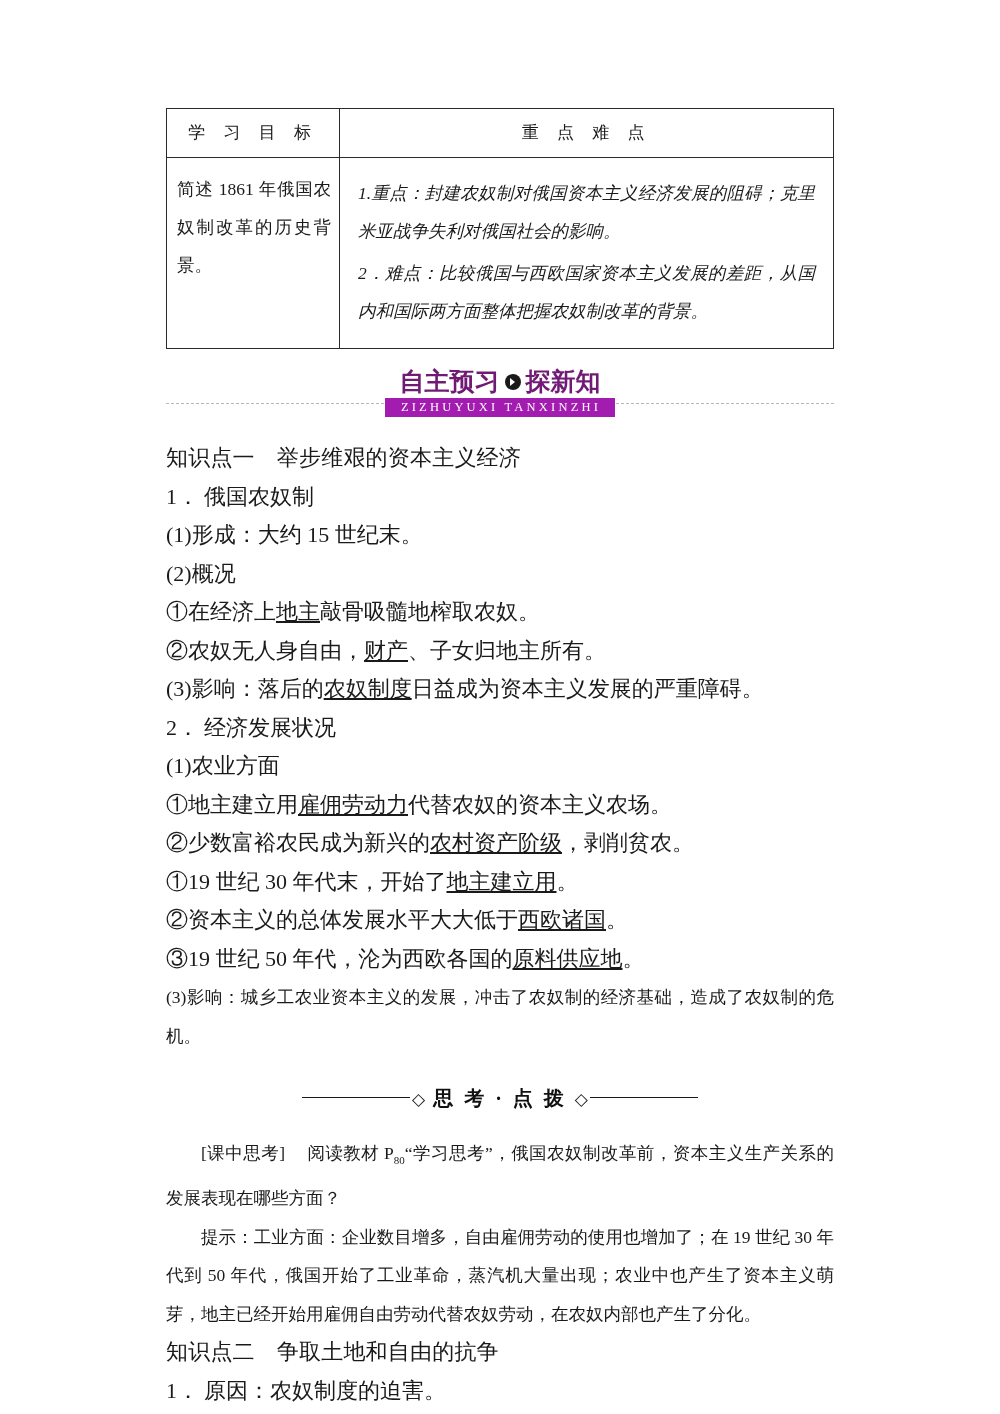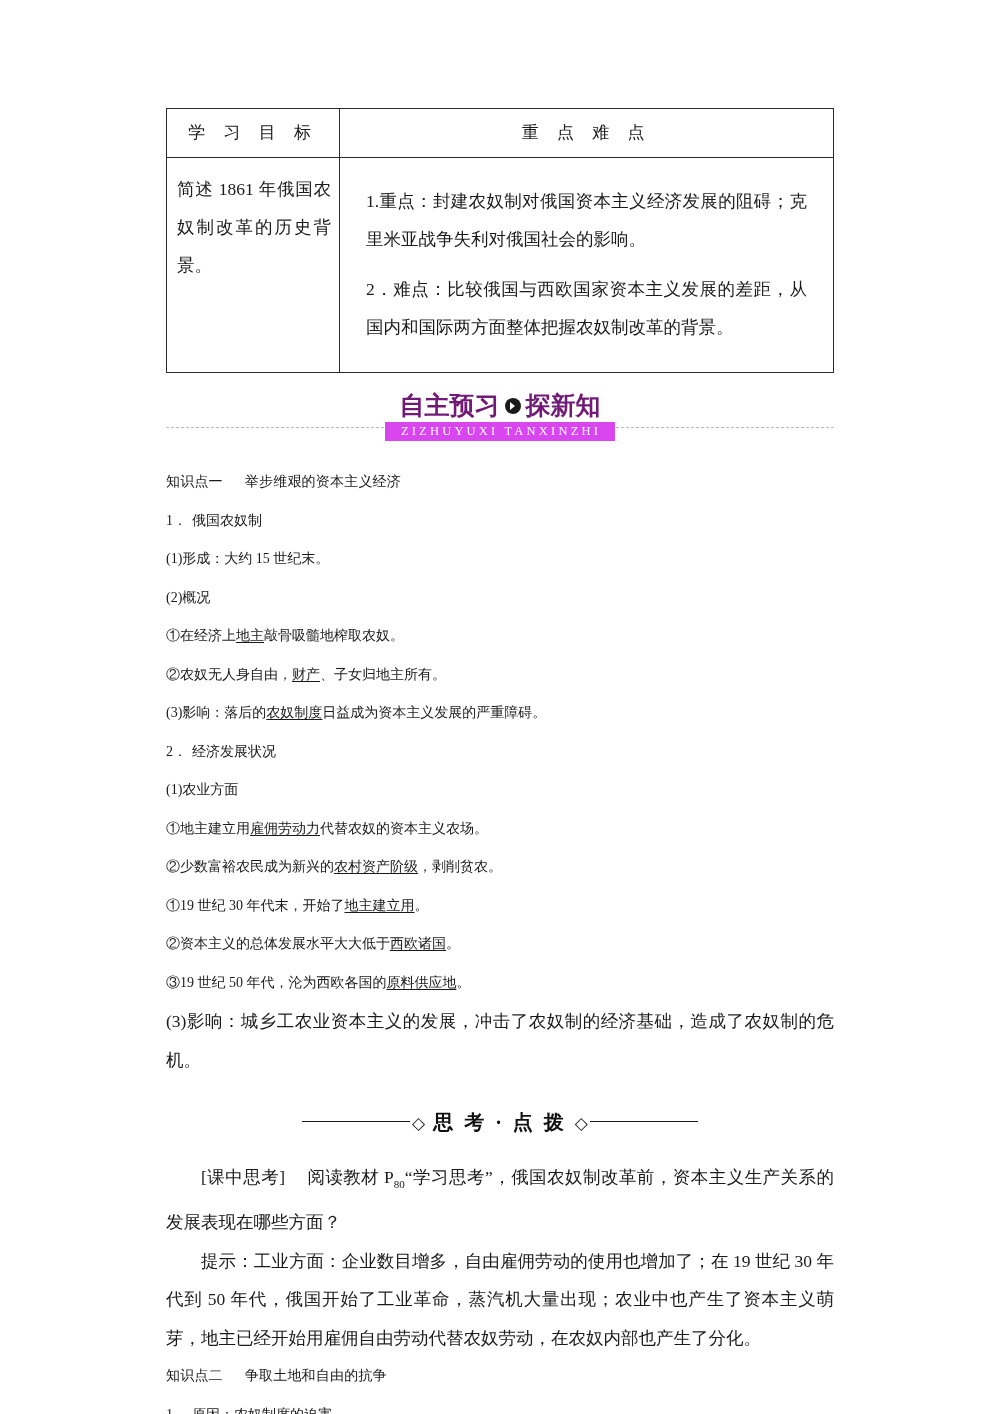--- a/index.html
+++ b/index.html
@@ -50,21 +50,21 @@
     font-weight: normal;
   }
   .col-left { width: 172px; }
   .obj-body-cell {
     font-size: 17.5px;
     line-height: 38px;
     padding: 12px 14px 14px 14px !important;
     text-align: justify;
   }
   .obj-body-cell.left-cell { padding-left: 10px !important; padding-right: 8px !important; }
-  .obj-body-cell p { margin: 12px; }
+  .obj-body-cell p { margin: 4px; font-style: italic; }
 
   
   .banner {
     position: relative;
     margin-top: 18px;
     height: 56px;
   }
   .banner-rule {
     position: absolute;
     left: 0; right: 0;
@@ -99,36 +99,36 @@
   .banner-bullet::after {
     content: "";
     position: absolute;
     left: 5.5px; top: 4px;
     border-left: 5px solid #ffffff;
     border-top: 4px solid transparent;
     border-bottom: 4px solid transparent;
   }
   .banner-pinyin {
     display: inline-block;
-    background: #d946ef;
+    background: #a21caf;
     color: #ffffff;
     font-family: "Liberation Serif", "DejaVu Serif", serif;
     font-size: 12.5px;
     letter-spacing: 3.2px;
     padding: 2px 14px 2px 16px;
     margin-top: 1px;
     line-height: 15px;
     white-space: nowrap;
   }
 
   
   .body-block { margin-top: 16px; }
 
   .line {
-    font-size: 14px;
+    font-size: 22px;
     line-height: 38.5px;
     margin: 0;
     white-space: nowrap;
   }
   .line.kp {
     letter-spacing: 0.2px;
   }
   .kp-gap { display: inline-block; width: 22px; }
   .num-gap { display: inline-block; width: 5px; }
 

